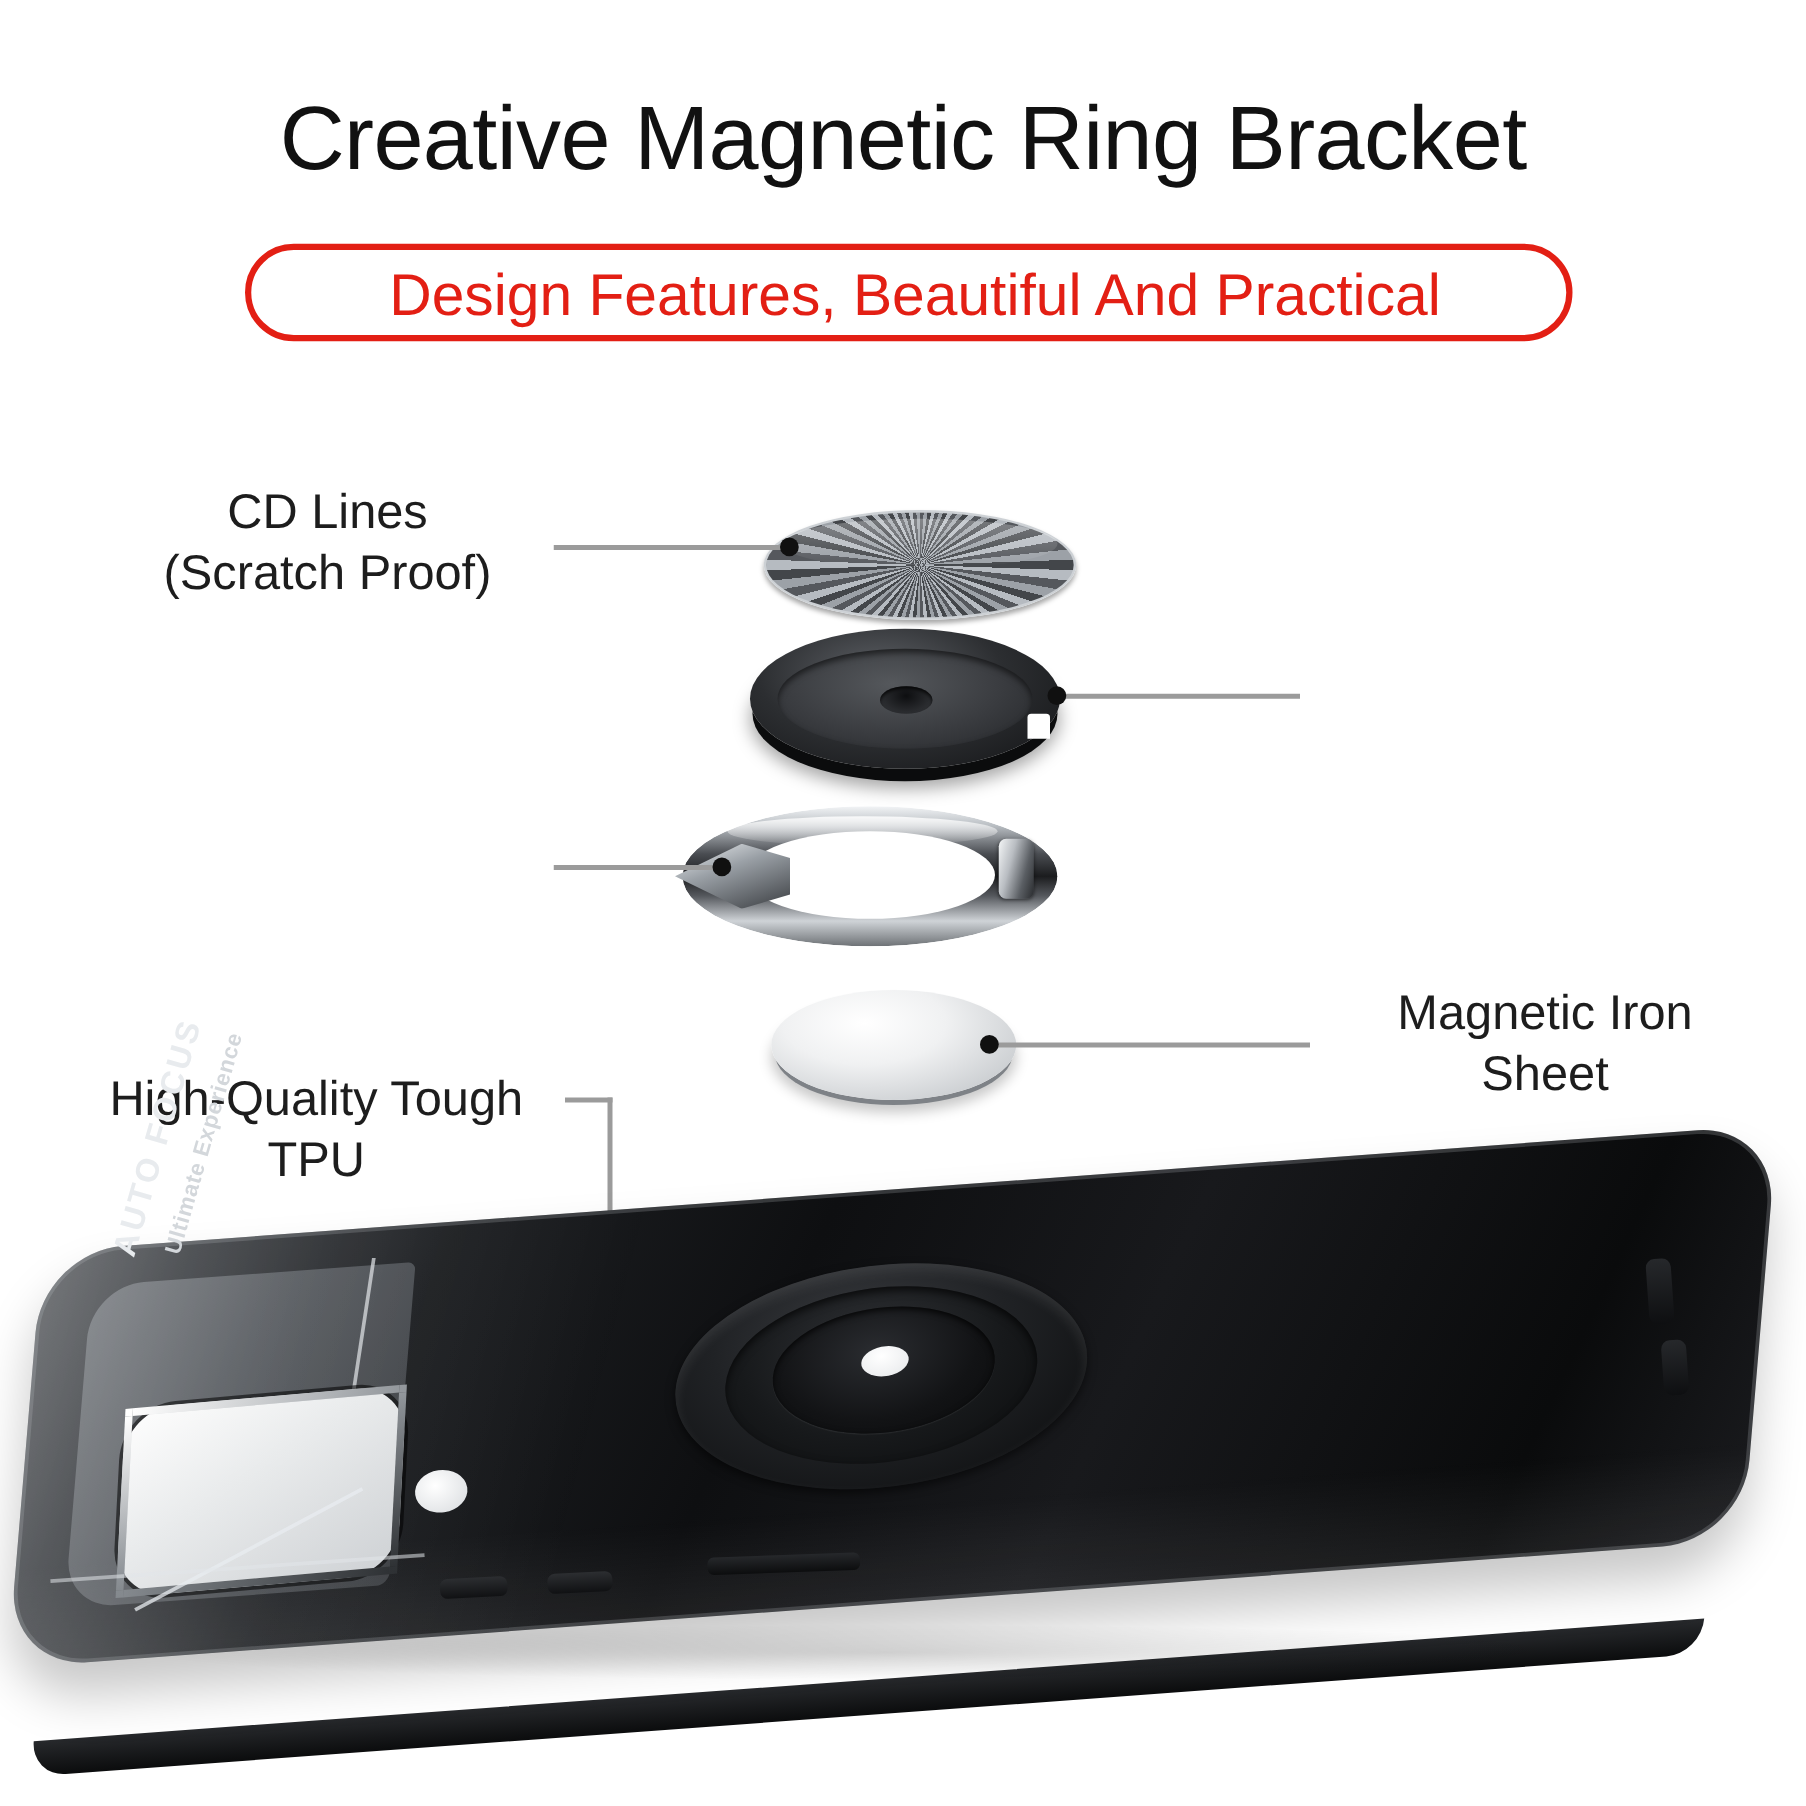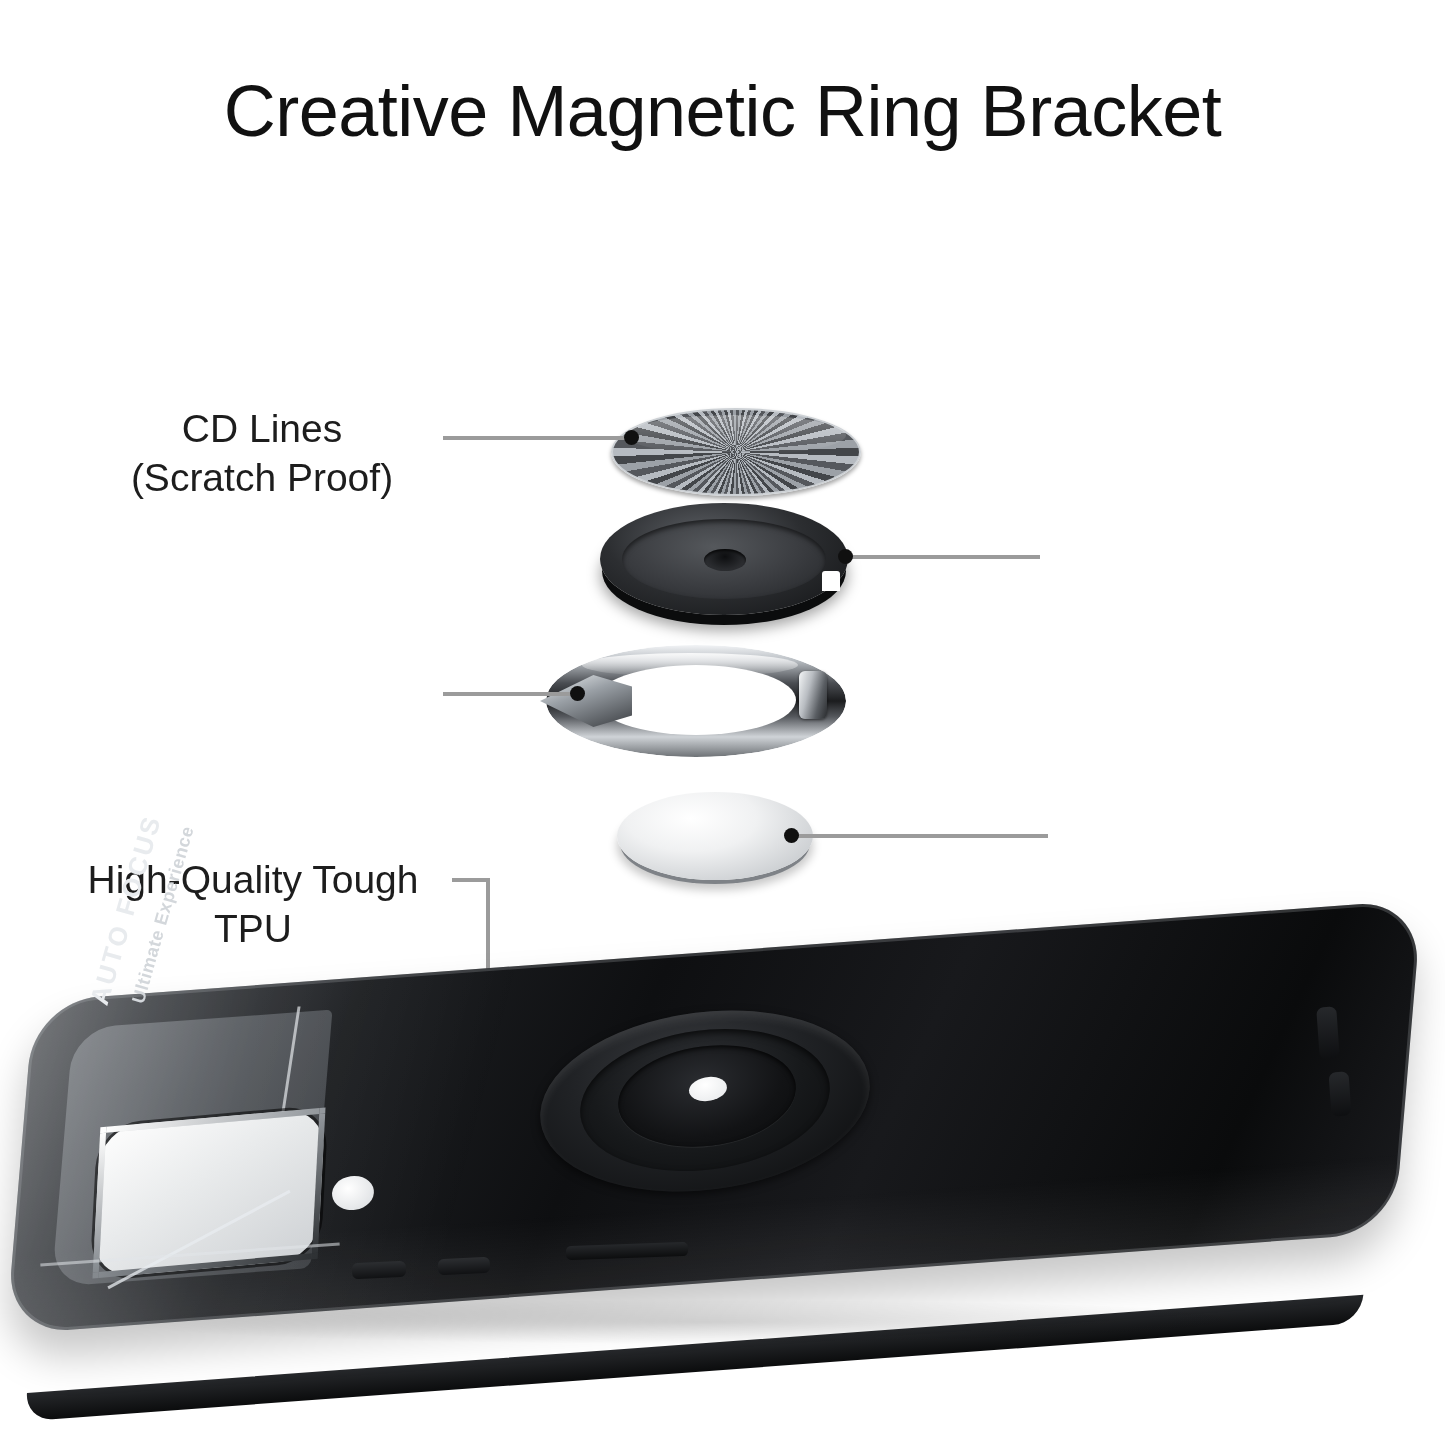--- a/index.html
+++ b/index.html
@@ -403,20 +403,23 @@
     background: radial-gradient(ellipse at 50% 50%, rgba(0,0,0,.14) 0%, rgba(0,0,0,0) 72%);
   }
 </style>
 </head>
 <body>
 
 <div id="page">
 
   <div class="title">Creative Magnetic Ring Bracket</div>
 
+  <div class="subtitle-pill">
+    <div class="subtitle-text">Design Features, Beautiful And Practical</div>
+  </div>
 
   <div class="part" style="left:611px; top:408px;">
     <div class="cd-rim"></div>
     <div class="cd-disc">
       <div class="cd-disc-sheen"></div>
     </div>
   </div>
 
   <div class="part" style="left:600px; top:503px; width:268px; height:124px;">
     <div class="abs-tab"></div>
@@ -444,25 +447,27 @@
 
   <div class="leader h" style="left:443px; top:692px; width:135px;"></div>
   <div class="anchor-dot" style="left:570px; top:686px;"></div>
 
   <div class="leader h" style="left:793px; top:834px; width:255px;"></div>
   <div class="anchor-dot" style="left:784px; top:828px;"></div>
 
   <div class="leader h" style="left:452px; top:878px; width:38px;"></div>
   <div class="leader v" style="left:486px; top:878px; height:100px;"></div>
 
-  <div class="label center" style="left:86px; top:404px; width:352px;">CD Lines
+  <div class="label center" style="left:86px; top:385px; width:352px;">CD Lines
 (Scratch Proof)</div>
 
 
 
+  <div class="label center" style="left:1060px; top:786px; width:352px;">Magnetic Iron
+Sheet</div>
 
   <div class="label center" style="left:64px; top:855px; width:378px;">High-Quality Tough
 TPU</div>
 
   <div class="case-wrap">
     <div class="case-edge"></div>
     <div class="case-body">
       <div class="case-panel"></div>
       <div class="case-panel-line"></div>
       <div class="case-sheen"></div>

